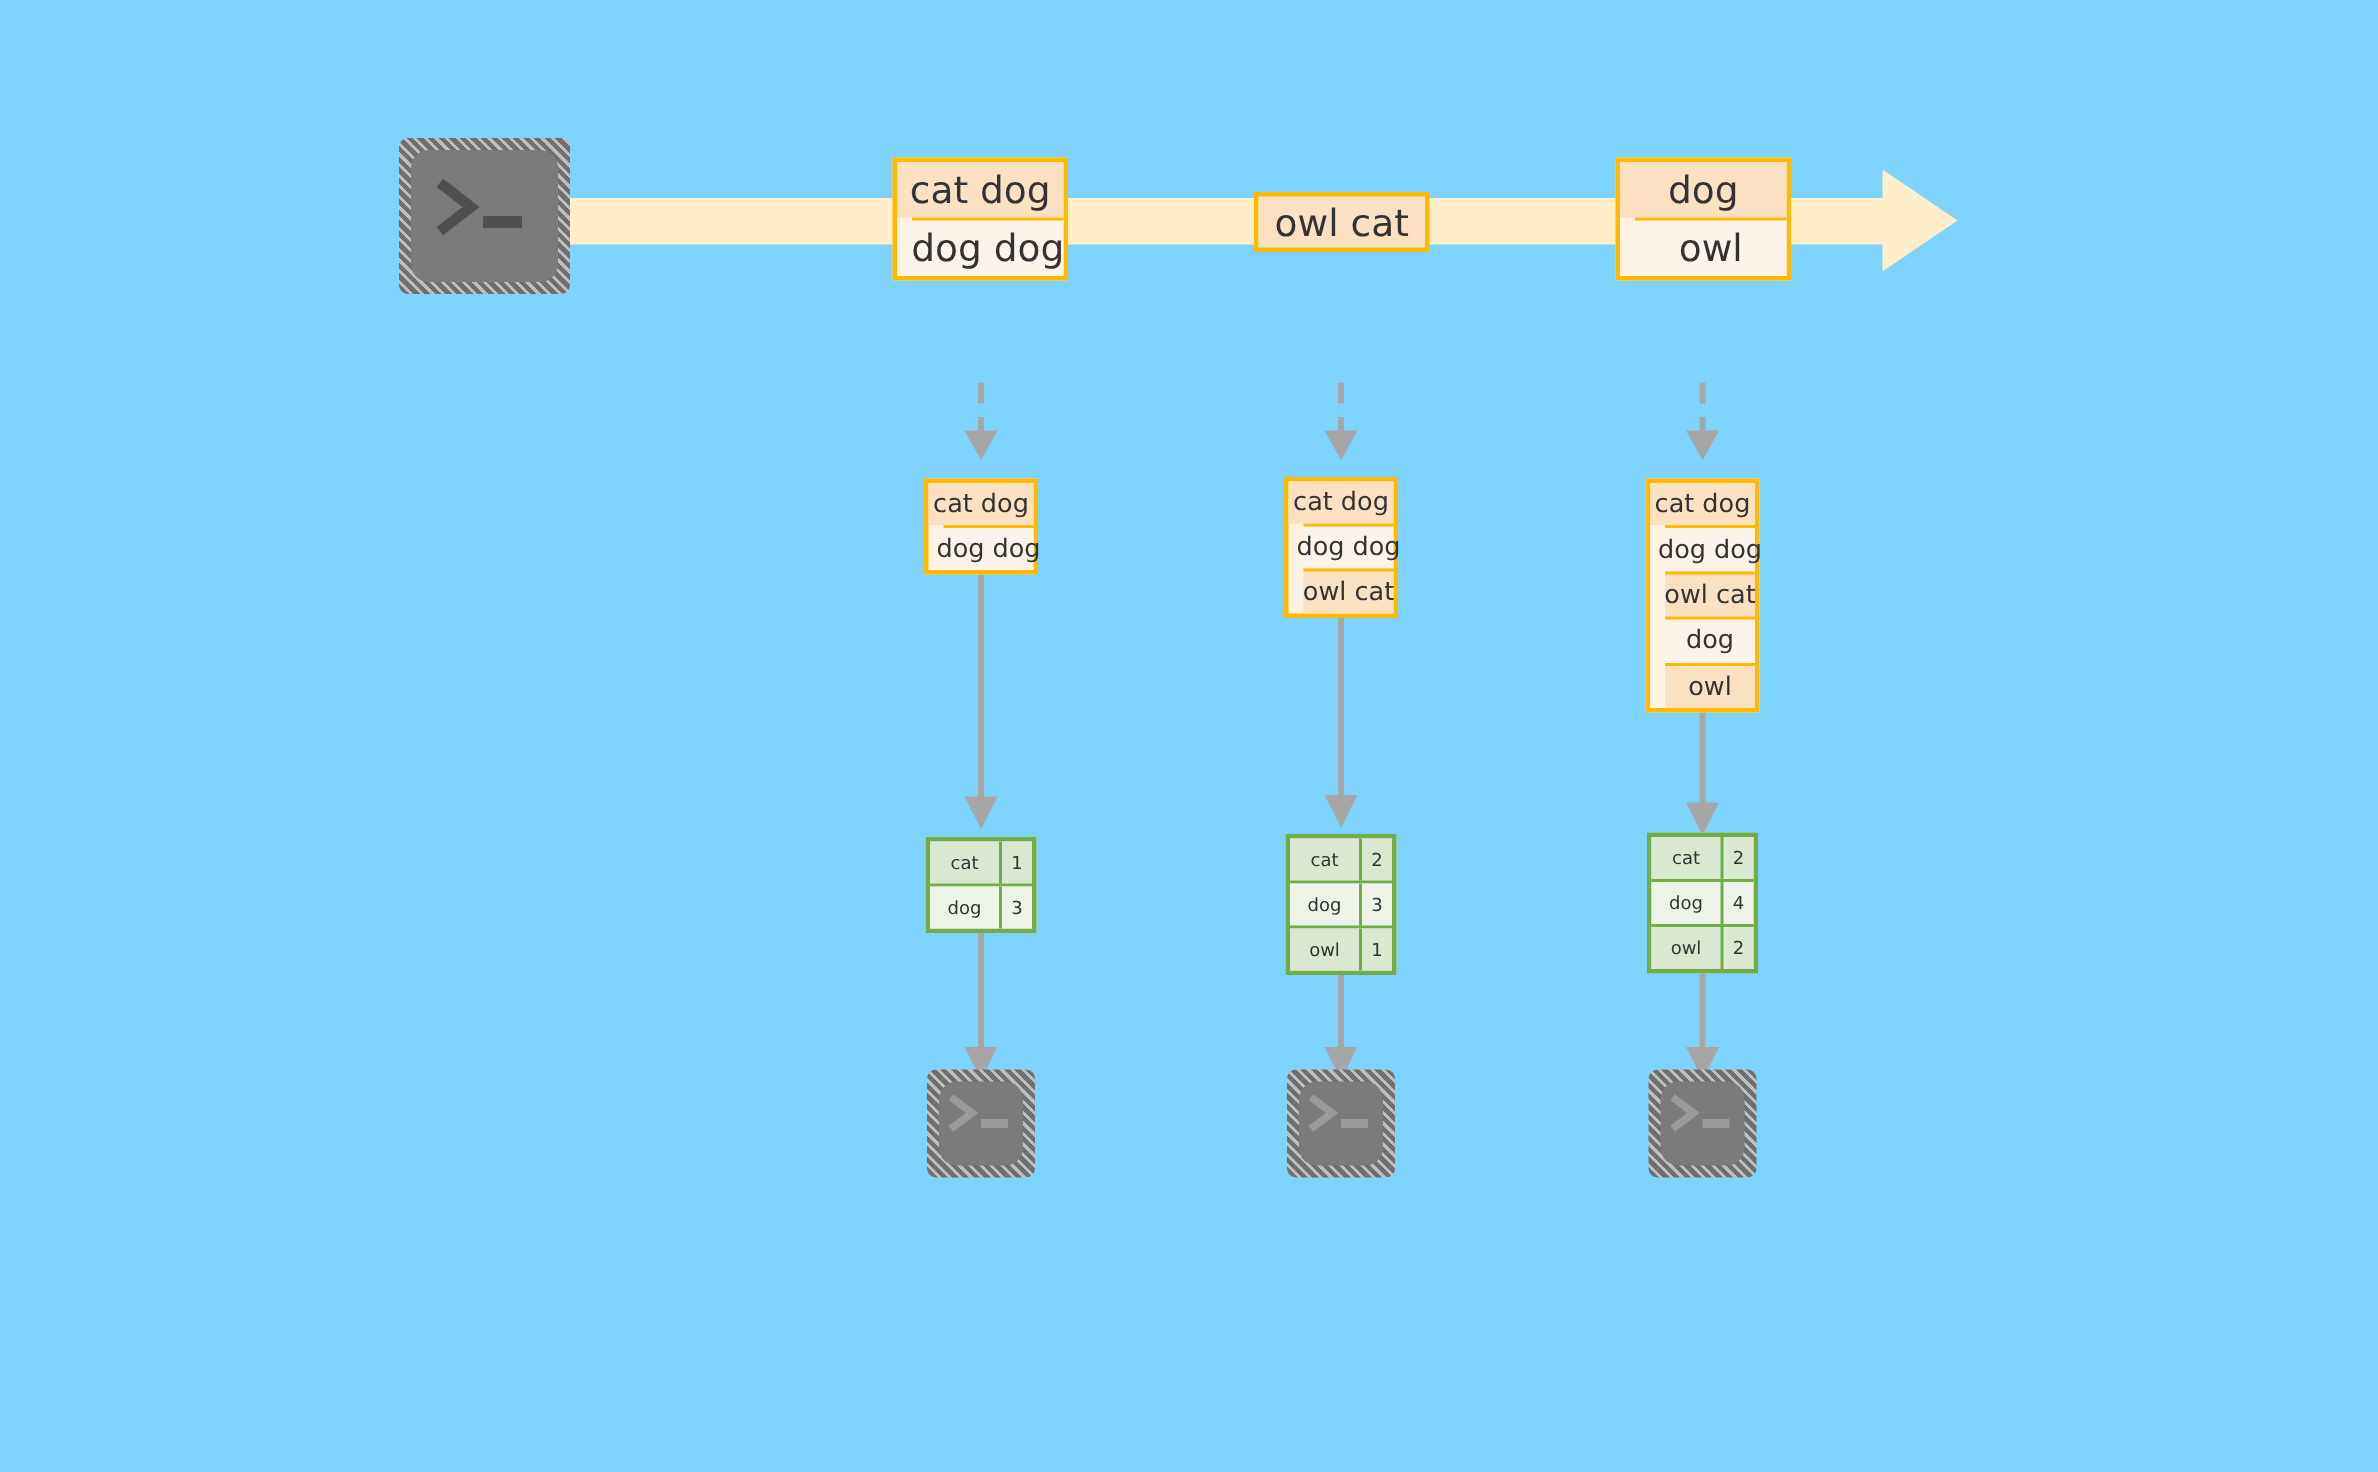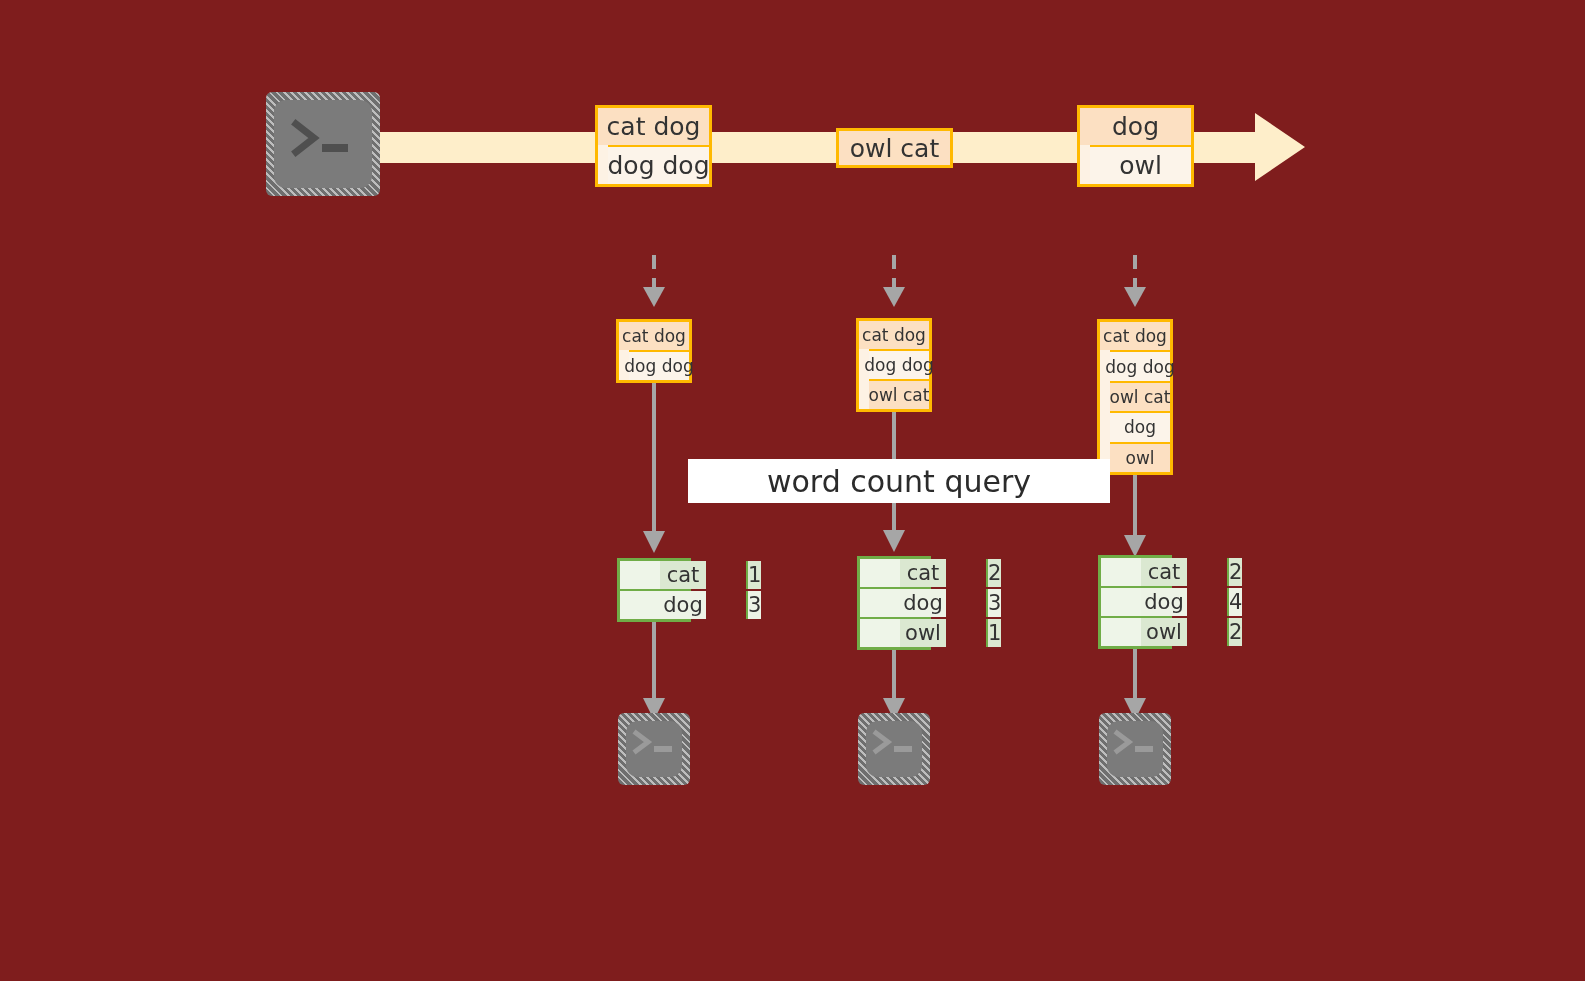--- a/index.html
+++ b/index.html
@@ -5,21 +5,21 @@
 <style>
   html, body {
     margin: 0;
     padding: 0;
     background: #000000;
   }
   #canvas {
     position: relative;
     width: 1585px;
     height: 981px;
-    background: #7f1d1d;
+    background: #7dd3fc;
     font-family: "DejaVu Sans", sans-serif;
     overflow: hidden;
   }
 
   
   .abs { position: absolute; }
 
   
   .stream-arrow { left: 0; top: 0; }
 
@@ -85,25 +85,24 @@
     box-sizing: border-box;
     flex: 1 1 auto;
     display: flex;
   }
   .restable .rrow + .rrow { border-top: 2px solid #70ad47; }
   .restable .rrow .c {
     box-sizing: border-box;
     display: flex;
     align-items: center;
     justify-content: center;
-    font-size: 21px;
+    font-size: 12px;
     color: #333333;
     background: #edf3e6;
     white-space: nowrap;
-    margin-left: 40px;
   }
   .restable .rrow.alt .c { background: #dbe8d1; }
   .restable .rrow .c.word { flex: 0 0 46px; }
   .restable .rrow .c.count { flex: 1 1 auto; border-left: 2px solid #70ad47; }
 
   
   .conn { position: absolute; }
 
   
   .query-band {
@@ -260,17 +259,14 @@
   </svg>
   <div class="term" style="left:1099px; top:713px; width:72px; height:72px;">
     <div class="hatch"></div>
     <div class="face"></div>
     <svg width="72" height="72" viewBox="0 0 72 72">
       <path d="M 18 20 L 30 29 L 18 38" fill="none" stroke="#9a9a9a" stroke-width="5" stroke-linecap="square"></path>
       <rect x="36" y="33" width="18" height="6" fill="#9a9a9a"></rect>
     </svg>
   </div>
 
-  <div class="query-band" style="left:688px; top:459px; width:422px; height:44px;">
-    <span>word count query</span>
-  </div>
 
 </div>
 
 </body></html>

